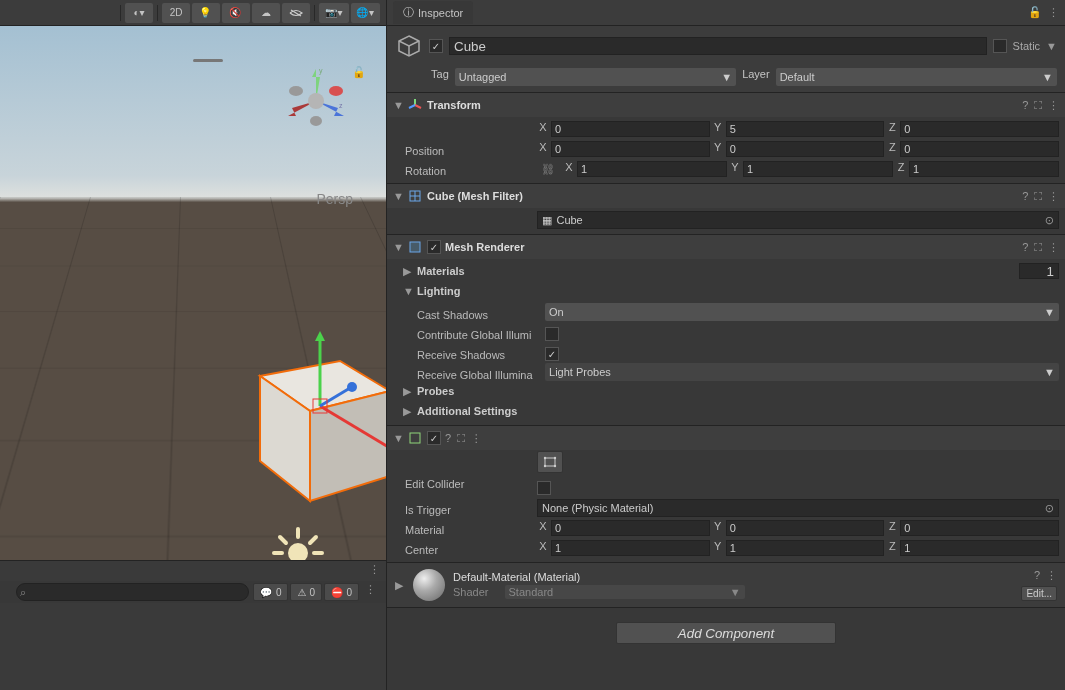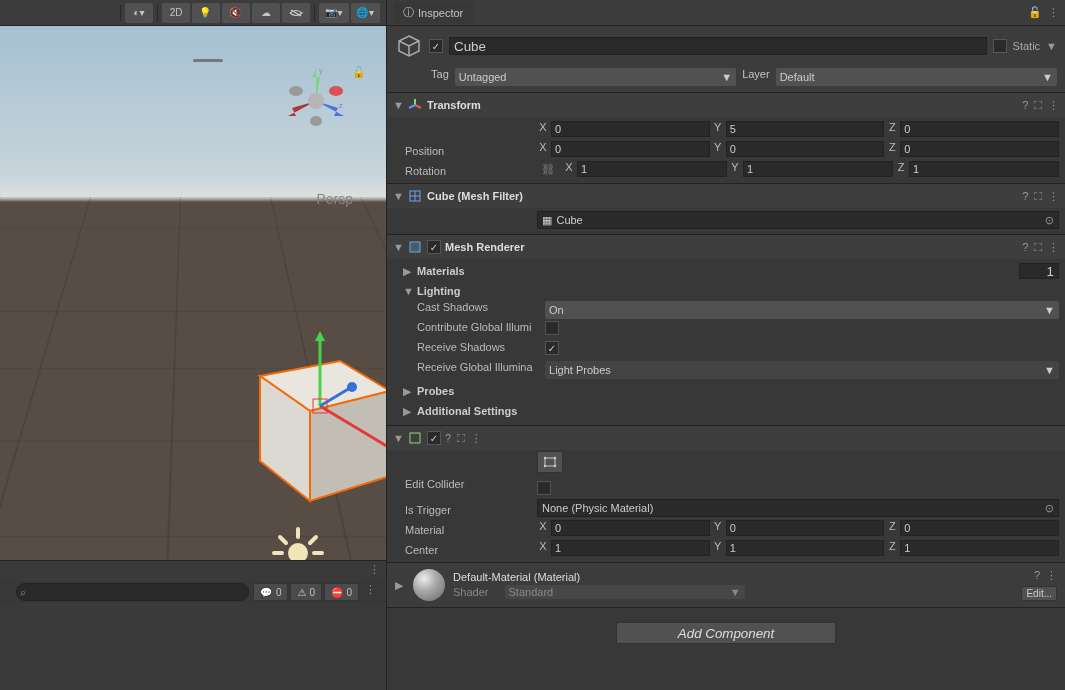--- a/index.html
+++ b/index.html
@@ -71,21 +71,21 @@
 .xyz-label { width: 12px; text-align: center; color: #bbb; }
 .num-input { flex: 1; height: 16px; background: #2a2a2a; border: 1px solid #222; color: #ccc; padding: 0 3px; font-size: 11px; }
 .link-icon { color: #888; cursor: pointer; padding: 0 4px; }
 
 .obj-field { flex: 1; height: 18px; background: #2a2a2a; border: 1px solid #222; display: flex; align-items: center; padding: 0 4px; color: #ccc; position: relative; }
 .obj-field .circle { margin-left: auto; color: #999; cursor: pointer; }
 
 .sub-foldout { padding-left: 10px; display: flex; align-items: center; height: 20px; gap: 4px; cursor: pointer; }
 .sub-foldout .fold { color: #999; width: 10px; }
 .sub-label { font-weight: bold; color: #ccc; }
-.sub-row { padding-left: 24px; display: flex; align-items: flex-start; height: 20px; }
+.sub-row { padding-left: 24px; display: flex; align-items: flex-end; height: 20px; }
 .sub-row .sub-prop-label { width: 128px; color: #bbb; }
 .small-count { width: 40px; height: 16px; background: #2a2a2a; border: 1px solid #222; text-align: right; padding: 0 4px; color: #ccc; margin-left: auto; }
 
 .edit-collider-btn { width: 26px; height: 22px; background: #515151; border: 1px solid #333; border-radius: 2px; display: flex; align-items: center; justify-content: center; cursor: pointer; }
 
 .material-section { padding: 6px 8px; display: flex; align-items: center; gap: 8px; border-top: 1px solid #232323; background: #3c3c3c; }
 .mat-sphere { width: 32px; height: 32px; border-radius: 50%; background: radial-gradient(circle at 35% 30%, #eee 0%, #aaa 40%, #666 100%); }
 .mat-info { flex: 1; }
 .mat-name { color: #ddd; }
 .shader-row { display: flex; align-items: center; gap: 16px; color: #888; margin-top: 2px; }

